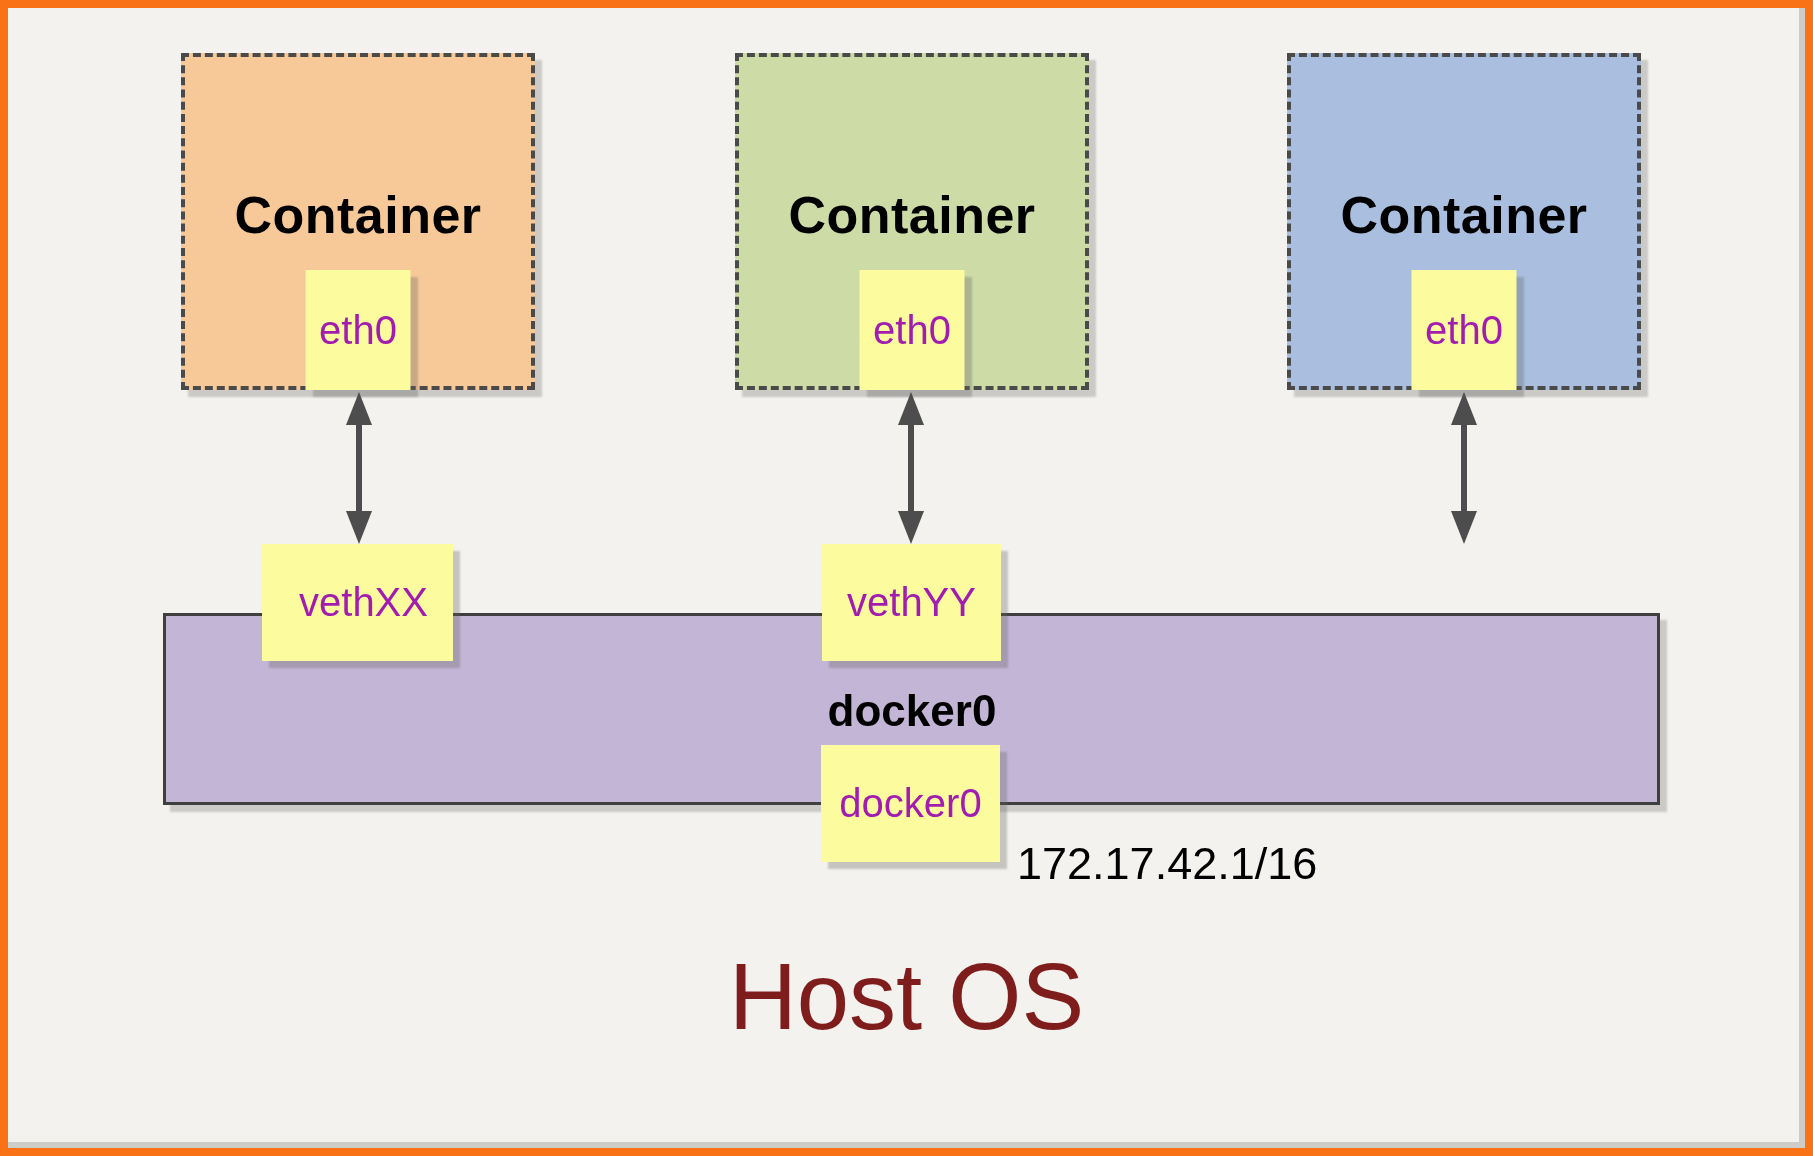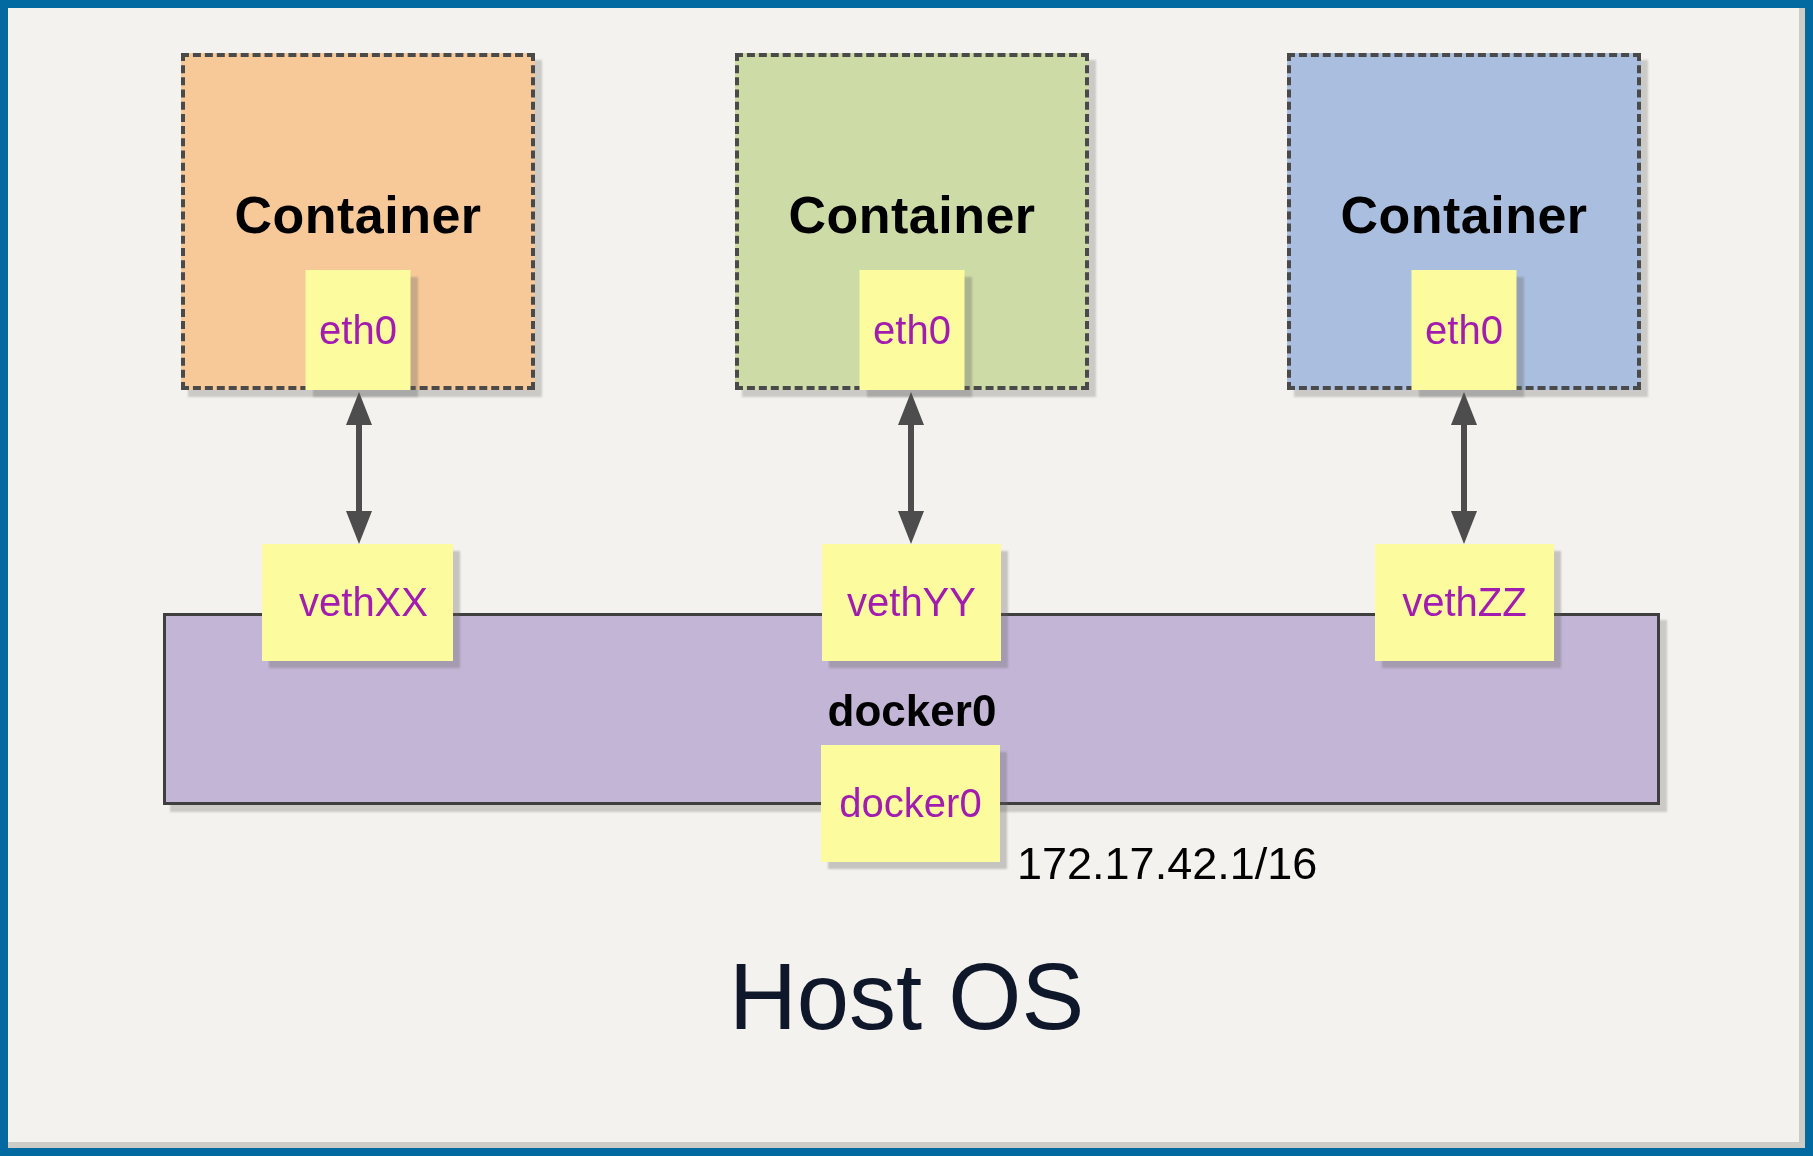--- a/index.html
+++ b/index.html
@@ -6,21 +6,21 @@
     margin: 0;
     padding: 0;
     background: #ffffff;
     font-family: "Liberation Sans", sans-serif;
   }
   .page {
     position: relative;
     width: 1813px;
     height: 1156px;
     box-sizing: border-box;
-    border: 8px solid #0369a1;
+    border: 8px solid #f97316;
     background: #F4F2EE;
     box-shadow: inset -6px -6px 0 rgba(160,158,150,0.45);
     overflow: hidden;
   }
 
   
   .container-box {
     position: absolute;
     top: 45px;
     width: 354px;
@@ -118,21 +118,21 @@
     color: #000000;
     white-space: nowrap;
   }
 
   .host-title {
     position: absolute;
     left: 0; right: 0;
     top: 942px;
     text-align: center;
     font-size: 94px;
-    color: #0f172a;
+    color: #7f1d1d;
     line-height: 1;
   }
 </style>
 </head>
 <body>
 
 <div class="page">
 
   <div class="container-box c1" style="background-color: rgb(248, 201, 152);">
     <div class="container-title">Container</div>
@@ -174,23 +174,20 @@
     <polygon points="20,0 7,33 33,33" fill="currentColor"></polygon>
     <polygon points="20,152 7,119 33,119" fill="currentColor"></polygon>
   </svg>
 
   <div class="note veth-box v1" style="background-color: rgb(252, 252, 159);">
     <span>vethXX</span>
   </div>
   <div class="note veth-box v2" style="background-color: rgb(252, 252, 159);">
     <span>vethYY</span>
   </div>
-  <div class="note veth-box v3" style="background-color: rgb(252, 252, 159);">
-    <span>vethZZ</span>
-  </div>
 
   <div class="note docker0-box" style="background-color: rgb(252, 252, 159);">
     <span>docker0</span>
   </div>
 
   <div class="ip-label">172.17.42.1/16</div>
 
   <div class="host-title">Host OS</div>
 
 </div>

